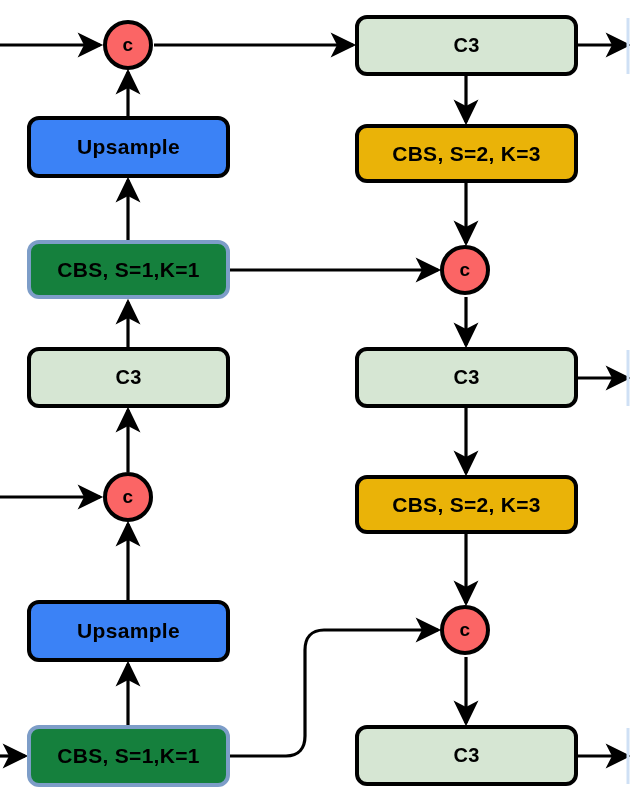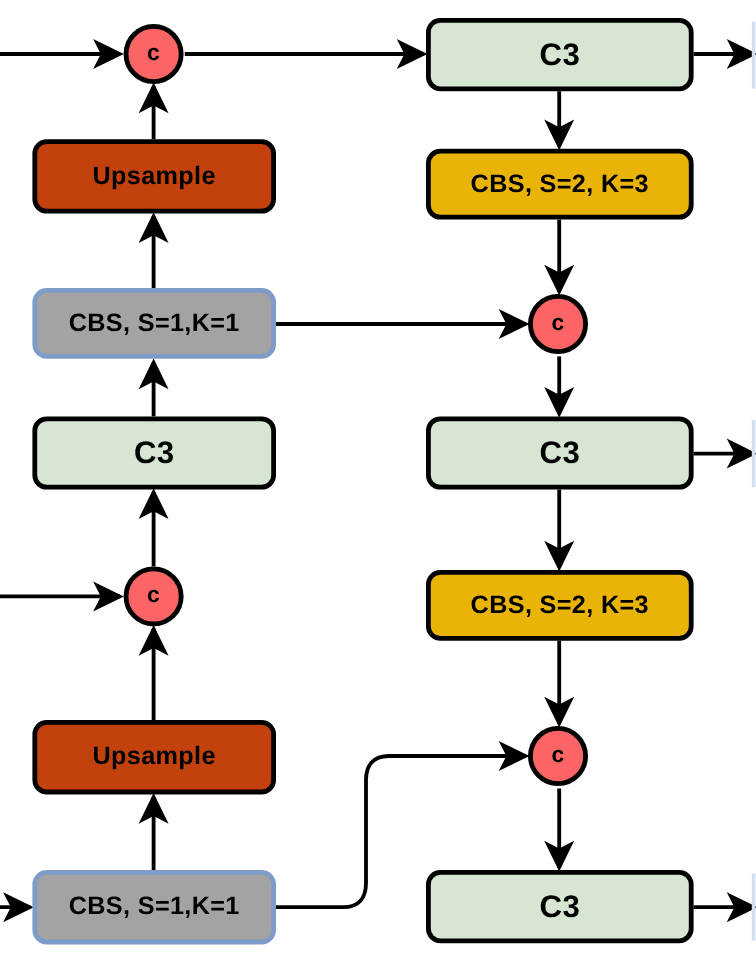--- a/index.html
+++ b/index.html
@@ -44,33 +44,33 @@
     border: 4px solid #000000;
   }
   .node-box.blue-edge {
     border: 4px solid #7d9dc8;
   }
   .node-label {
     pointer-events: none;
   }
   .node-c3 {
     background: #d6e6d3;
-    font-size: 26px;
+    font-size: 20px;
   }
   .node-cbs-blue {
-    background: #a3a3a3;
+    background: #15803d;
     font-size: 21px;
     text-align: right;
   }
   .node-cbs-orange {
     background: #eab308;
     font-size: 21px;
   }
   .node-upsample {
-    background: #c2410c;
+    background: #3b82f6;
     font-size: 21px;
   }
   .node-concat {
     border-radius: 50%;
     background: #fb6565;
     border: 4px solid #000000;
     font-size: 19px;
     z-index: 4;
   }
 </style>

